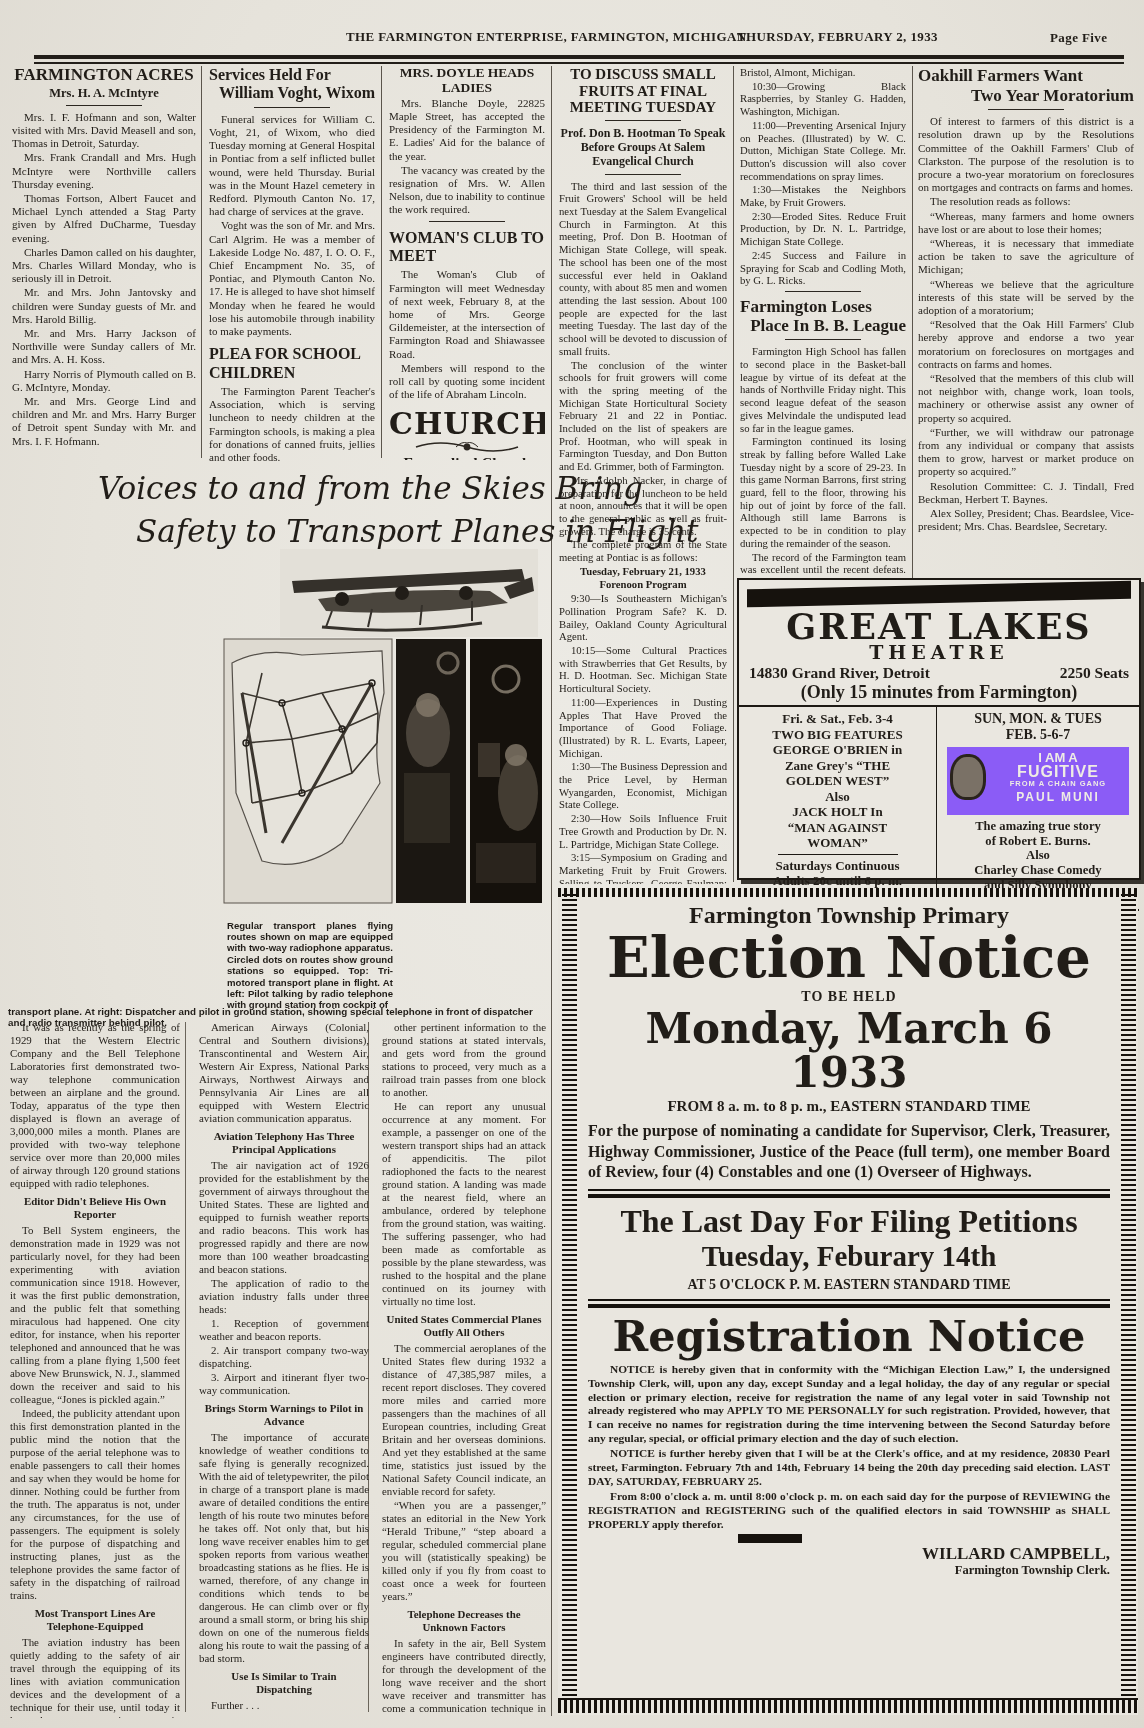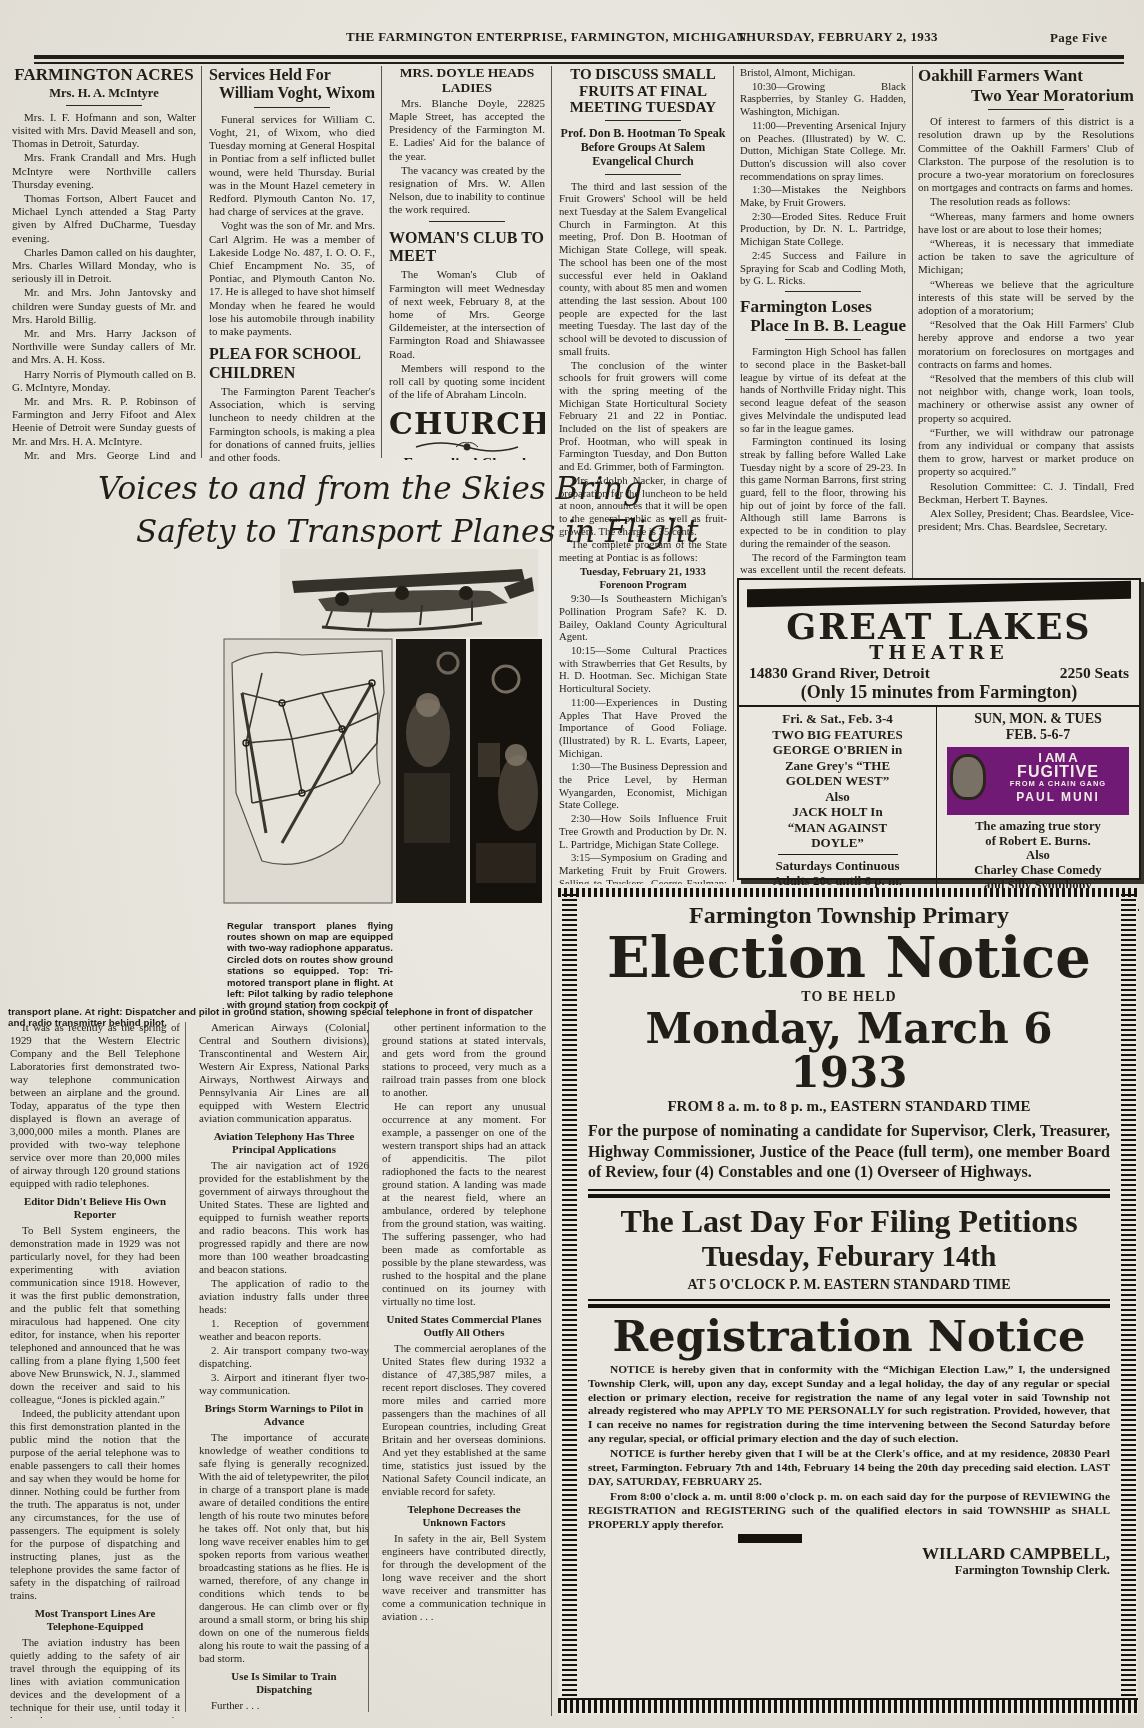--- a/index.html
+++ b/index.html
@@ -69,21 +69,21 @@
   .th-name1{font-size:35px;font-weight:bold;text-align:center;line-height:.95;margin:0;letter-spacing:2px;font-family:"DejaVu Serif",serif;}
   .th-name2{font-size:19px;font-weight:bold;text-align:center;line-height:1.05;margin:0;letter-spacing:5px;font-family:"DejaVu Serif",serif;}
   .th-addr{display:flex;justify-content:space-between;padding:1px 10px 0;font-size:15.5px;font-weight:bold;}
   .th-prox{text-align:center;font-size:18px;font-weight:bold;border-bottom:2px solid #1d1914;padding-bottom:2px;}
   .th-cols{display:flex;}
   .th-left{flex:1;border-right:1.5px solid #1d1914;padding:4px 4px 2px;}
   .th-right{width:194px;padding:4px 4px 2px;}
   .t-line{font-size:13px;font-weight:bold;text-align:center;line-height:15.5px;margin:0;}
   .th-lrule{width:120px;margin:3px auto;border-top:1.5px solid #1d1914;}
   .th-rd{font-size:14px;font-weight:bold;text-align:center;line-height:16px;margin:0;}
-  .poster{position:relative;background:#701a75;margin:4px 6px;height:62px;padding:4px 4px 2px 44px;}
+  .poster{position:relative;background:#8b5cf6;margin:4px 6px;height:62px;padding:4px 4px 2px 44px;}
   .poster .face{position:absolute;left:6px;top:10px;width:30px;height:40px;background:#7a7166;border-radius:45% 45% 40% 40%;box-shadow:0 0 0 3px #2a241c;}
   .p-line{color:#efece4;font-family:"Liberation Sans",sans-serif;font-weight:bold;text-align:center;line-height:1;margin:0;}
   .p-0{font-size:13px;}.p-1{font-size:16px;letter-spacing:1px;}.p-2{font-size:7.5px;letter-spacing:1px;}.p-3{font-size:12px;margin-top:3px;letter-spacing:2px;}
   .r-line{font-size:12.6px;font-weight:bold;text-align:center;line-height:14.6px;margin:0;}
   .th-bottom{border-top:2px solid #1d1914;text-align:center;font-size:18px;font-weight:bold;padding:3px 0 2px;letter-spacing:.5px;}
   
   #election{position:absolute;left:558px;top:888px;width:580px;height:827px;background:#e9e6df;}
   #election:before,#election:after{content:"";position:absolute;top:6px;bottom:16px;width:15px;
       background:repeating-linear-gradient(180deg,#16120d 0 2px,rgba(0,0,0,0) 2px 5px);}
   #election:before{left:4px;} #election:after{right:2px;}
@@ -134,21 +134,20 @@
     <div class="byline">Mrs. H. A. McIntyre</div>
     <div class="shortrule"></div>
     <div>
         <p class="para">Mrs. I. F. Hofmann and son, Walter visited with Mrs. David Measell and son, Thomas in Detroit, Saturday.</p>
         <p class="para">Mrs. Frank Crandall and Mrs. Hugh McIntyre were Northville callers Thursday evening.</p>
         <p class="para">Thomas Fortson, Albert Faucet and Michael Lynch attended a Stag Party given by Alfred DuCharme, Tuesday evening.</p>
         <p class="para">Charles Damon called on his daughter, Mrs. Charles Willard Monday, who is seriously ill in Detroit.</p>
         <p class="para">Mr. and Mrs. John Jantovsky and children were Sunday guests of Mr. and Mrs. Harold Billig.</p>
         <p class="para">Mr. and Mrs. Harry Jackson of Northville were Sunday callers of Mr. and Mrs. A. H. Koss.</p>
         <p class="para">Harry Norris of Plymouth called on B. G. McIntyre, Monday.</p>
-        <p class="para">Mr. and Mrs. R. P. Robinson of Farmington and Jerry Fifoot and Alex Heenie of Detroit were Sunday guests of Mr. and Mrs. H. A. McIntyre.</p>
         <p class="para">Mr. and Mrs. George Lind and children and Mr. and Mrs. Harry Burger of Detroit spent Sunday with Mr. and Mrs. I. F. Hofmann.</p>
       </div>
 
   </section>
 
   <section class="col" id="c2">
     <h2 class="head2l">Services Held For</h2>
     <h2 class="head2r">William Voght, Wixom</h2>
     <div class="shortrule"></div>
     <div>
@@ -315,20 +314,21 @@
         <p class="para bsub">Brings Storm Warnings to Pilot in Advance</p>
         <p class="para">The importance of accurate knowledge of weather conditions to safe flying is generally recognized. With the aid of teletypewriter, the pilot in charge of a transport plane is made aware of detailed conditions the entire length of his route two minutes before he takes off. Not only that, but his long wave receiver enables him to get spoken reports from various weather broadcasting stations as he flies. He is warned, therefore, of any change in conditions which tends to be dangerous. He can climb over or fly around a small storm, or bring his ship down on one of the numerous fields along his route to wait the passing of a bad storm.</p>
         <p class="para bsub">Use Is Similar to Train Dispatching</p>
         <p class="para">Further . . .</p>
       </div>
     <div class="fbody" id="fb3">
         <p class="para">other pertinent information to the ground stations at stated intervals, and gets word from the ground stations to proceed, very much as a railroad train passes from one block to another.</p>
         <p class="para">He can report any unusual occurrence at any moment. For example, a passenger on one of the western transport ships had an attack of appendicitis. The pilot radiophoned the facts to the nearest ground station. A landing was made at the nearest field, where an ambulance, ordered by telephone from the ground station, was waiting. The suffering passenger, who had been made as comfortable as possible by the plane stewardess, was rushed to the hospital and the plane continued on its journey with virtually no time lost.</p>
         <p class="para bsub">United States Commercial Planes Outfly All Others</p>
         <p class="para">The commercial aeroplanes of the United States flew during 1932 a distance of 47,385,987 miles, a recent report discloses. They covered more miles and carried more passengers than the machines of all European countries, including Great Britain and her overseas dominions. And yet they established at the same time, statistics just issued by the National Safety Council indicate, an enviable record for safety.</p>
+        <p class="para">“When you are a passenger,” states an editorial in the New York “Herald Tribune,” “step aboard a regular, scheduled commercial plane you will (statistically speaking) be killed only if you fly from coast to coast once a week for fourteen years.”</p>
         <p class="para bsub">Telephone Decreases the Unknown Factors</p>
         <p class="para">In safety in the air, Bell System engineers have contributed directly, for through the development of the long wave receiver and the short wave receiver and transmitter has come a communication technique in aviation . . .</p>
       </div>
   </section>
 
   <section id="theatre">
     <div class="th-banner"></div>
     <h1 class="th-name1">GREAT LAKES</h1>
     <h2 class="th-name2">THEATRE</h2>
     <div class="th-addr">
@@ -340,21 +340,21 @@
       <div class="th-left">
         <div>
             <p class="t-line">Fri. &amp; Sat., Feb. 3-4</p>
             <p class="t-line">TWO BIG FEATURES</p>
             <p class="t-line">GEORGE O'BRIEN in</p>
             <p class="t-line">Zane Grey's “THE</p>
             <p class="t-line">GOLDEN WEST”</p>
             <p class="t-line">Also</p>
             <p class="t-line">JACK HOLT In</p>
             <p class="t-line">“MAN AGAINST</p>
-            <p class="t-line">DOYLE”</p>
+            <p class="t-line">WOMAN”</p>
           </div>
         <div class="th-lrule"></div>
         <p class="t-line">Saturdays Continuous</p>
         <p class="t-line">Adults 20c until 6 p. m.</p>
       </div>
       <div class="th-right">
         <p class="th-rd">SUN, MON. &amp; TUES</p>
         <p class="th-rd">FEB. 5-6-7</p>
         <div class="poster">
           <span class="face"></span>

